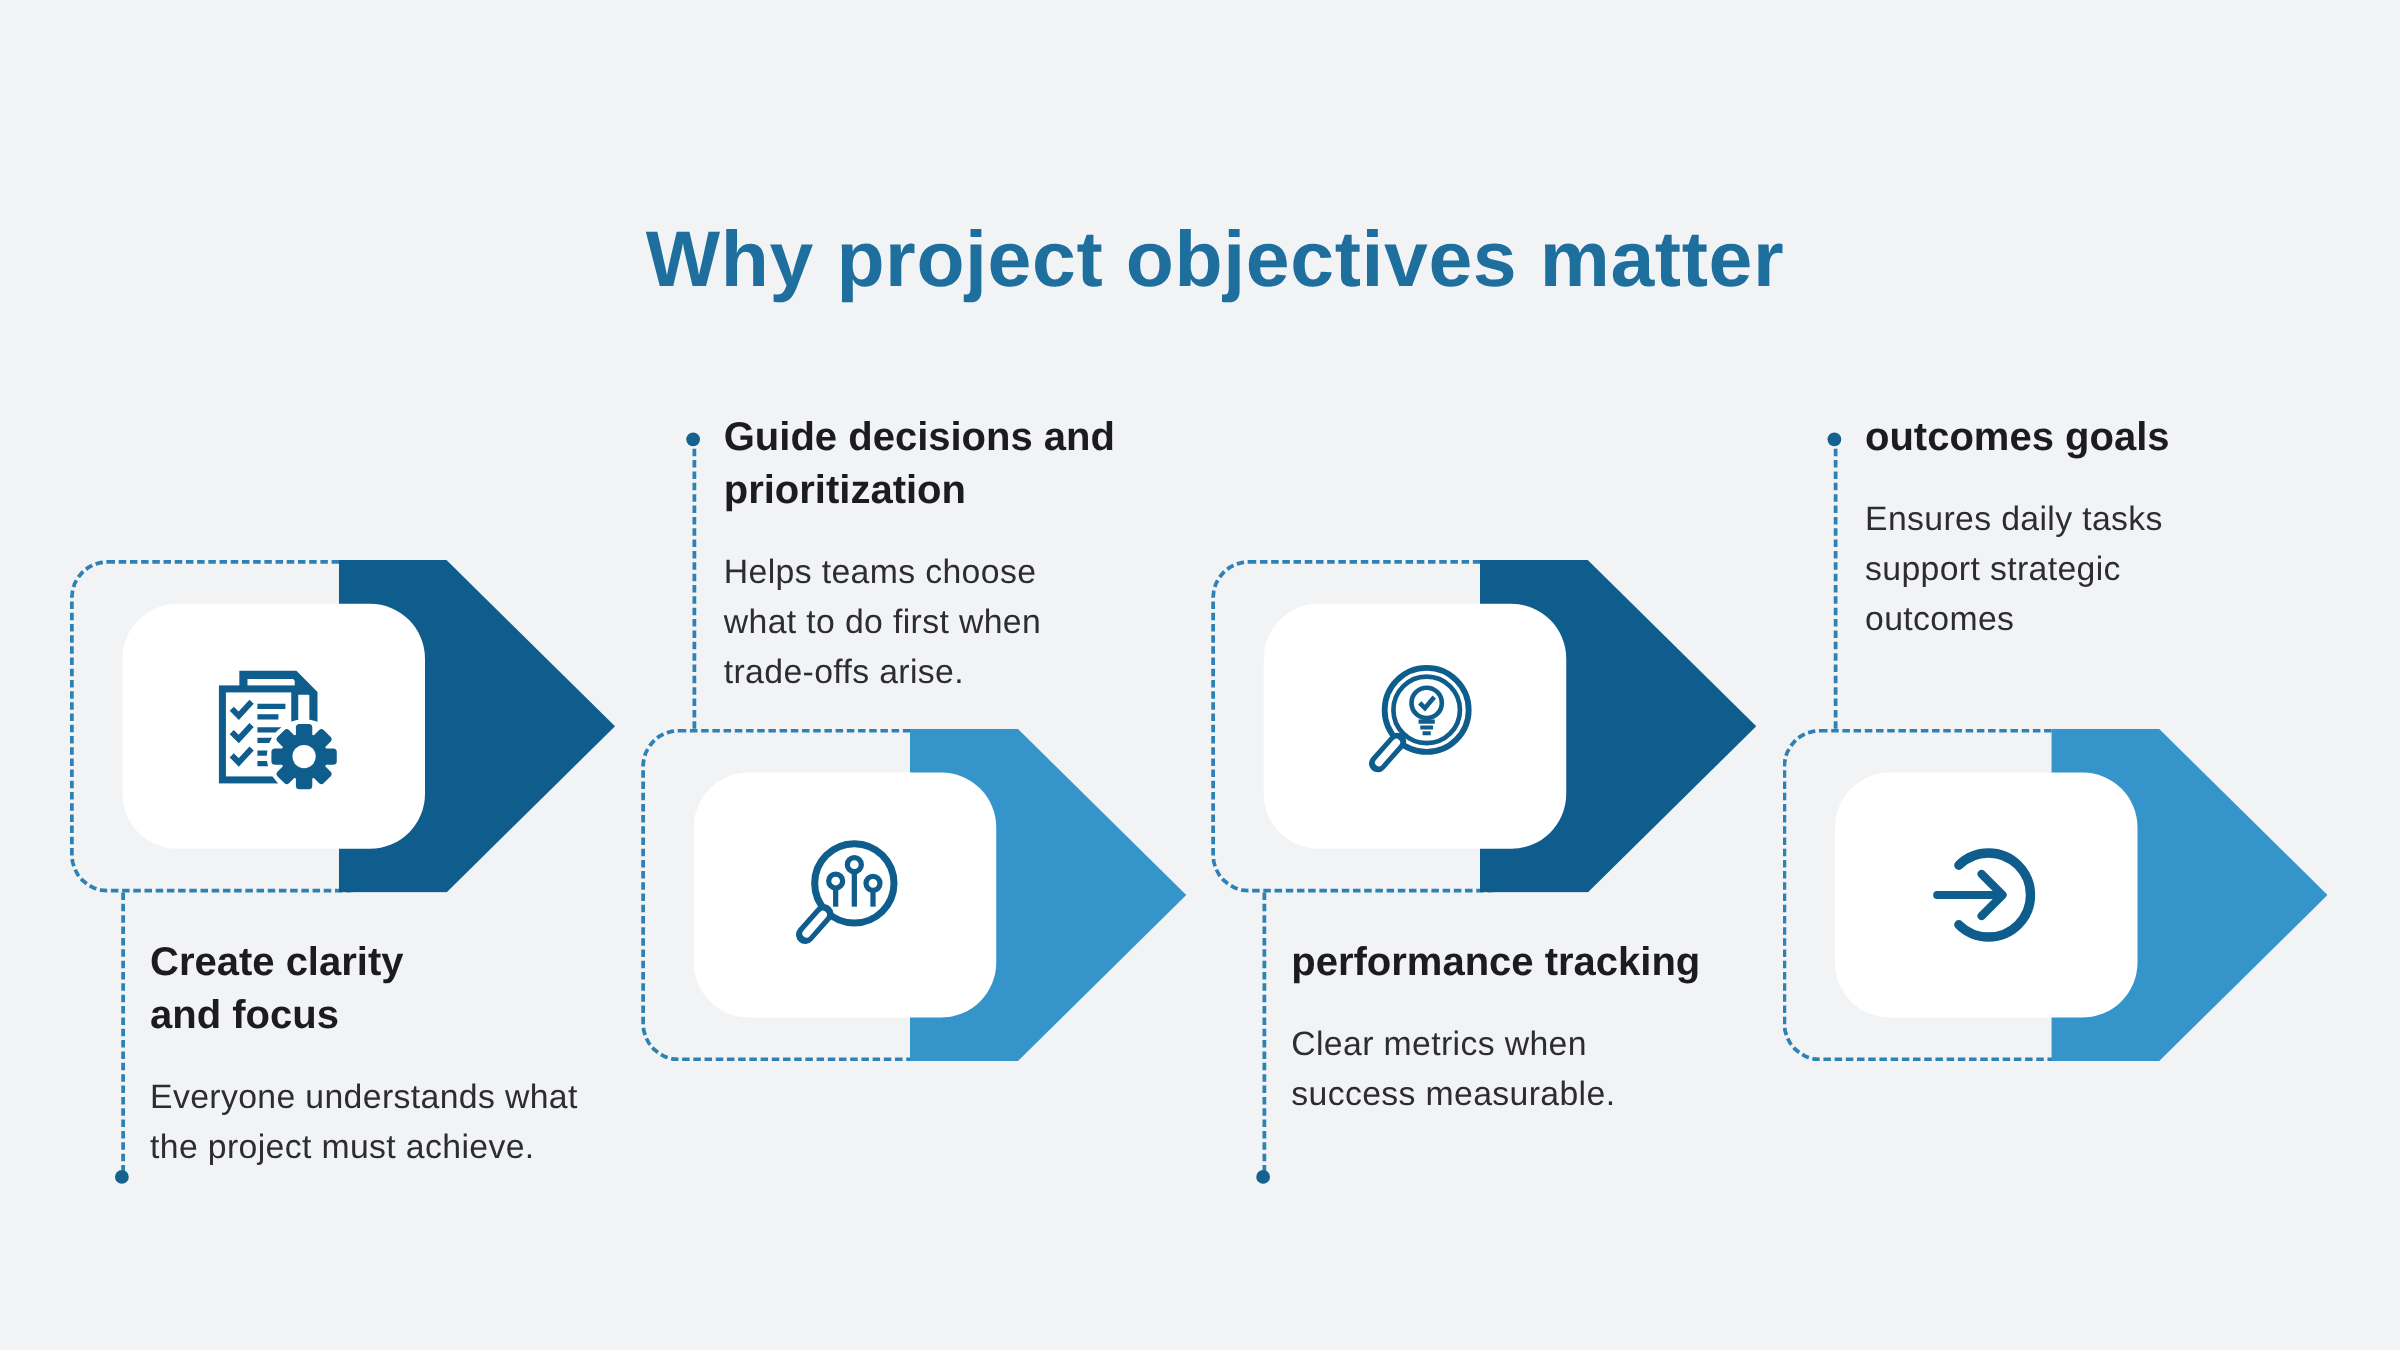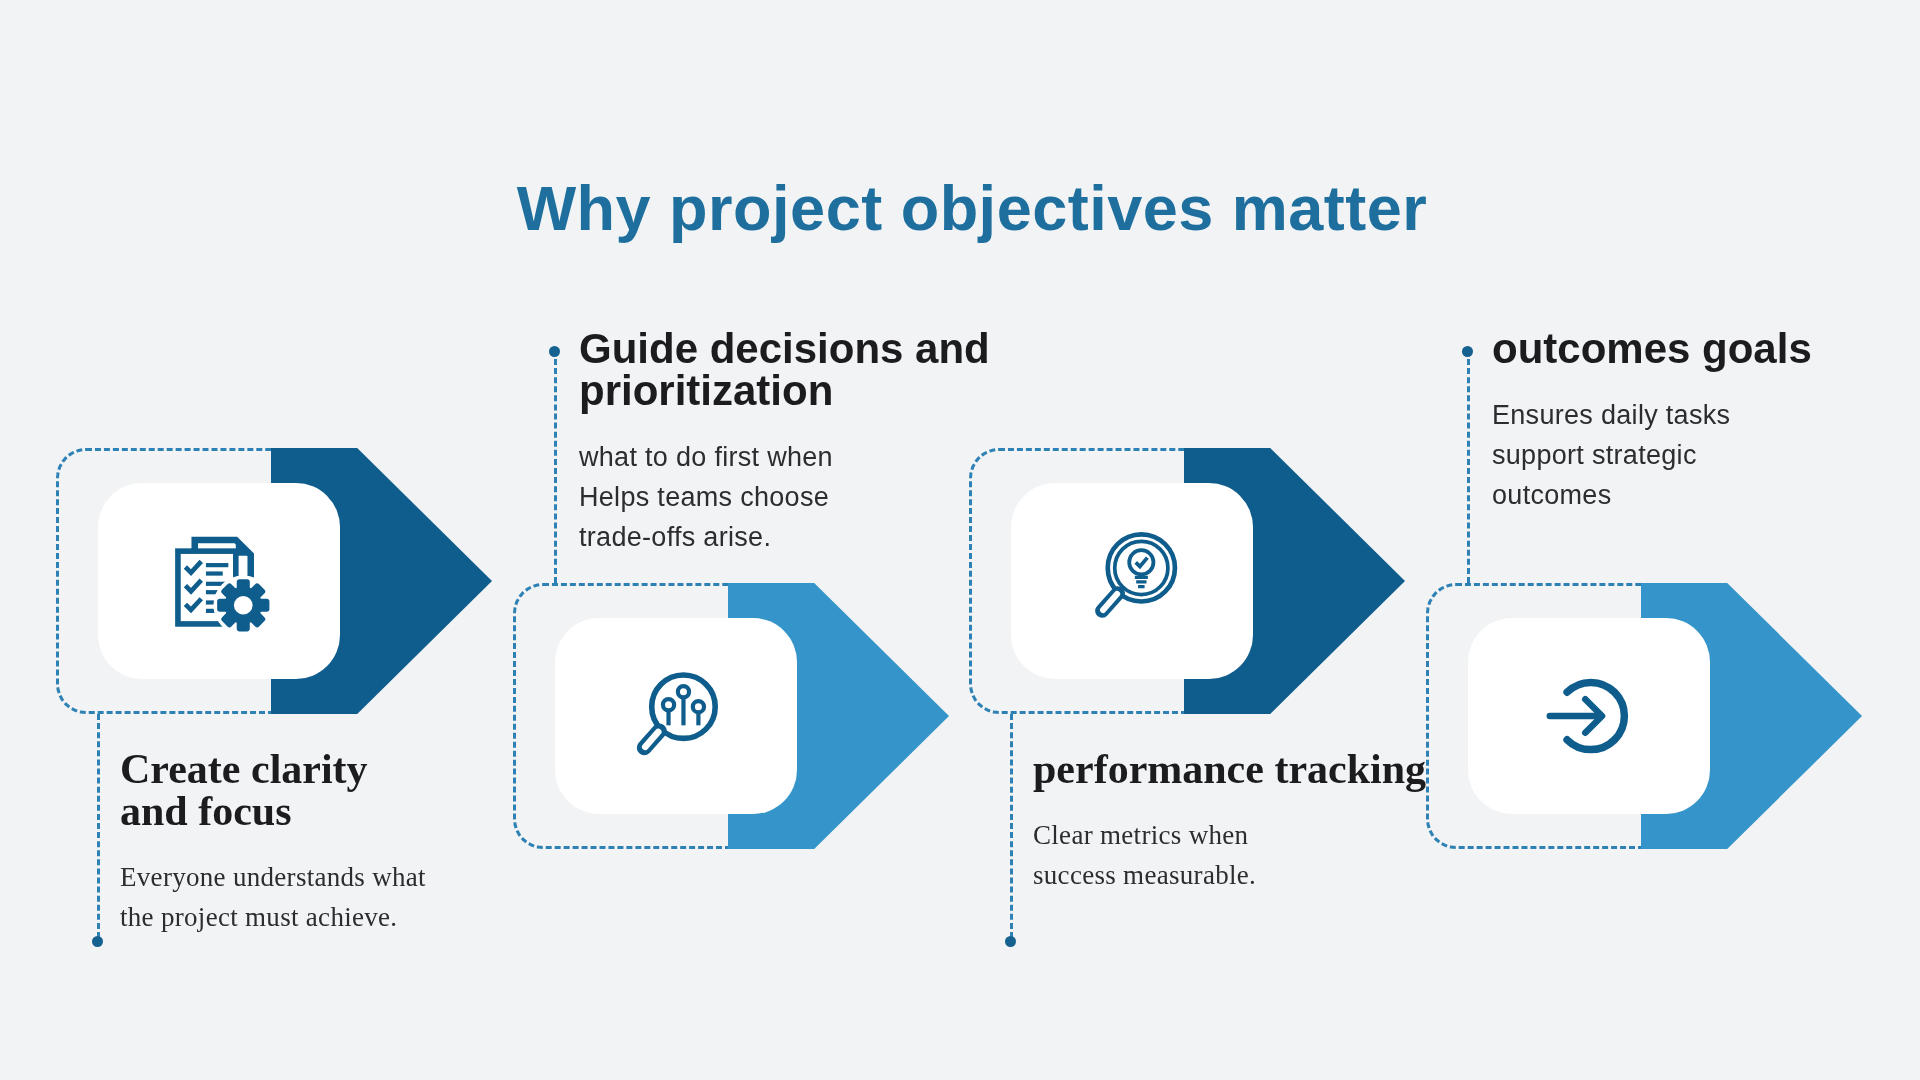--- a/index.html
+++ b/index.html
@@ -39,23 +39,23 @@
   }
 
   .connector{position:absolute;left:41px;width:0;border-left:3px dashed #2e81b5;z-index:0;}
   .connector.below{top:266px;height:224px;}
   .connector.above{top:-224px;height:224px;}
   .dot{position:absolute;left:36px;width:11px;height:11px;border-radius:50%;background:#15618f;}
   .dot.below{top:488px;}
   .dot.above{top:-237px;}
 
   .text{position:absolute;z-index:4;}
-  .text.below{left:64px;top:300px;font-family:Liberation Serif, serif;}
+  .text.below{left:64px;top:300px;}
   .text.above{left:66px;top:-255px;}
-  .text h2{margin:0;font-size:42px;line-height:42px;font-weight:600;color:#1c1c1e;}
+  .text h2{margin:0;font-size:32px;line-height:42px;font-weight:600;color:#1c1c1e;}
   .text p{margin:25px 0 0 0;font-size:27px;line-height:40px;font-weight:400;color:#2d2d30;letter-spacing:.3px;}
   .text span{display:block;white-space:nowrap;}
 
   .icon{display:block;}
   .icon .st{stroke:#0f5d8c;fill:none;}
   .icon .fl{fill:#0f5d8c;}
   .icon .wh{fill:#ffffff;}
 </style>
 </head>
 <body>
@@ -127,22 +127,22 @@
       </svg>
     </div>
     <div class="connector above"></div>
     <div class="dot above"></div>
     <div class="text above">
       <h2>
         <span>Guide decisions and</span>
         <span>prioritization</span>
       </h2>
       <p>
+        <span>Helps teams choose</span>
         <span>what to do first when</span>
-        <span>Helps teams choose</span>
         <span>trade-offs arise.</span>
       </p>
     </div>
   </section>
 
   <section class="item item-3">
     <div class="dashed-box"></div>
     <div class="arrow dark"></div>
     <div class="card">
       <svg class="icon" width="112" height="112" viewBox="0 0 120 120">

